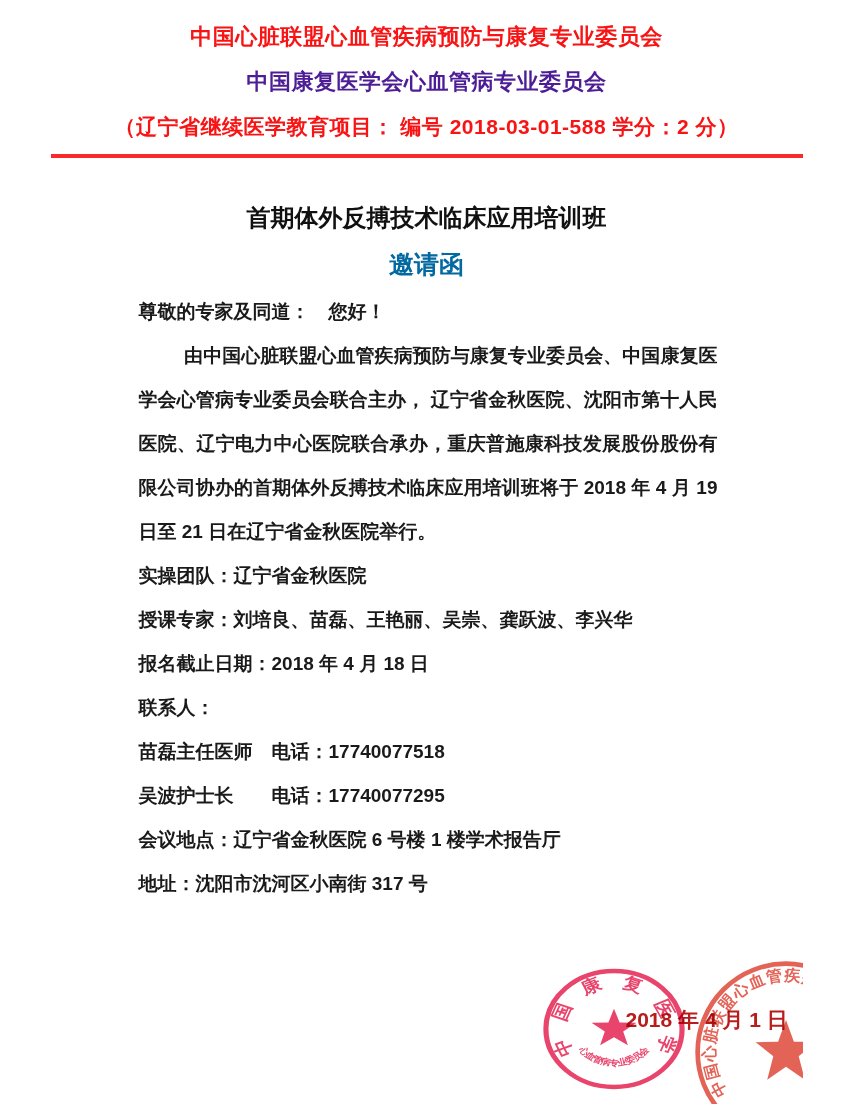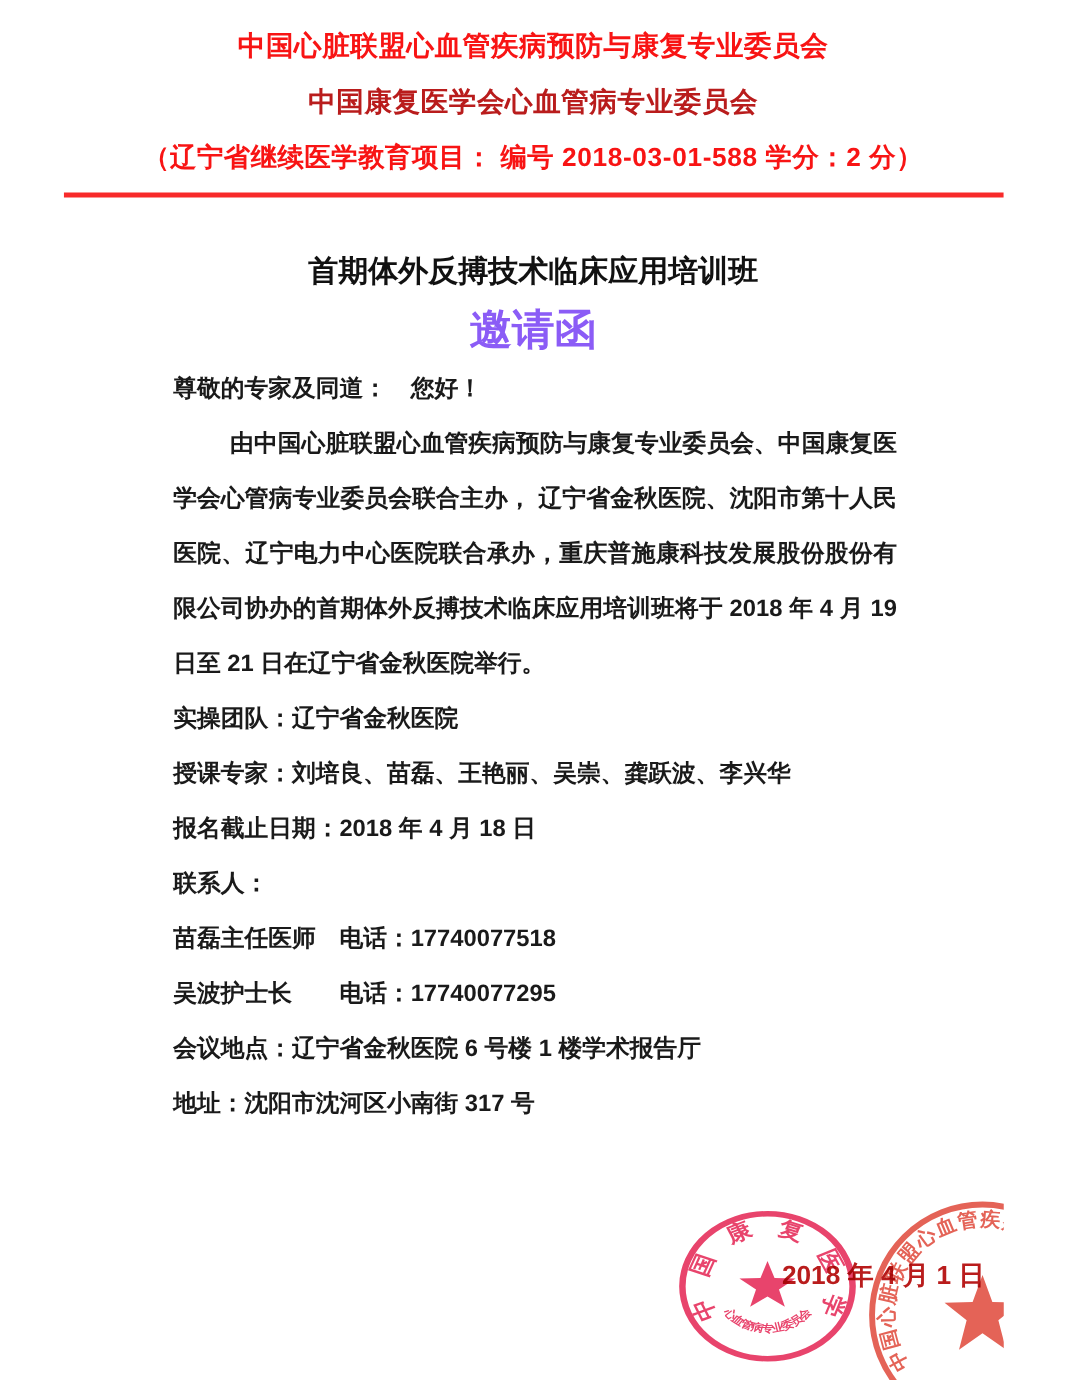--- a/index.html
+++ b/index.html
@@ -14,22 +14,22 @@
   }
   .header { padding-top:14px; text-align:center; font-weight:bold; }
   .h-line  { font-size:22px; line-height:45px; letter-spacing:0.5px; }
   .h-line3 { font-size:21px; line-height:45px; }
   .rule { height:4px; border:0; margin:5px 0 0 0; }
   .doc-title {
     text-align:center; font-weight:bold; font-size:24px;
     line-height:32px; margin-top:44px; color:#111111;
   }
   .doc-subtitle {
-    text-align:center; font-weight:bold; font-size:34px;
-    line-height:36px; margin-top:12px; color:#8b5cf6;
+    text-align:center; font-weight:bold; font-size:25px;
+    line-height:36px; margin-top:12px; color:#0369a1;
   }
   .doc-body {
     margin:8px 85px 0 88px;
     font-size:19px; line-height:44px;
     text-align:justify; text-justify:inter-ideograph;
   }
   .doc-body p { margin:0;font-weight:bold; }
   .ind  { text-indent:2.4em; }
   .ind2 { text-indent:2em; }
   .bold { font-weight:bold; }
@@ -44,21 +44,21 @@
   .seal svg { display:block; width:100%; height:100%; }
   .seal text { font-family:"Liberation Sans","DejaVu Sans",sans-serif; font-weight:bold; }
 </style>
 </head>
 <body>
 
 <div class="page">
 
   <div class="header">
     <div class="h-line" style="color: rgb(248, 20, 20);">中国心脏联盟心血管疾病预防与康复专业委员会</div>
-    <div class="h-line" style="color: #b91c1c;">中国康复医学会心血管病专业委员会</div>
+    <div class="h-line" style="color: #4c1d95;">中国康复医学会心血管病专业委员会</div>
     <div class="h-line h-line3" style="color: rgb(248, 20, 20);">（辽宁省继续医学教育项目：  编号 2018-03-01-588  学分：2 分）</div>
   </div>
 
   <hr class="rule" style="background: rgb(248, 42, 42);">
 
   <div class="doc-title">首期体外反搏技术临床应用培训班</div>
   <div class="doc-subtitle">邀请函</div>
 
   <div class="doc-body">
     <p>尊敬的专家及同道：　您好！</p>

